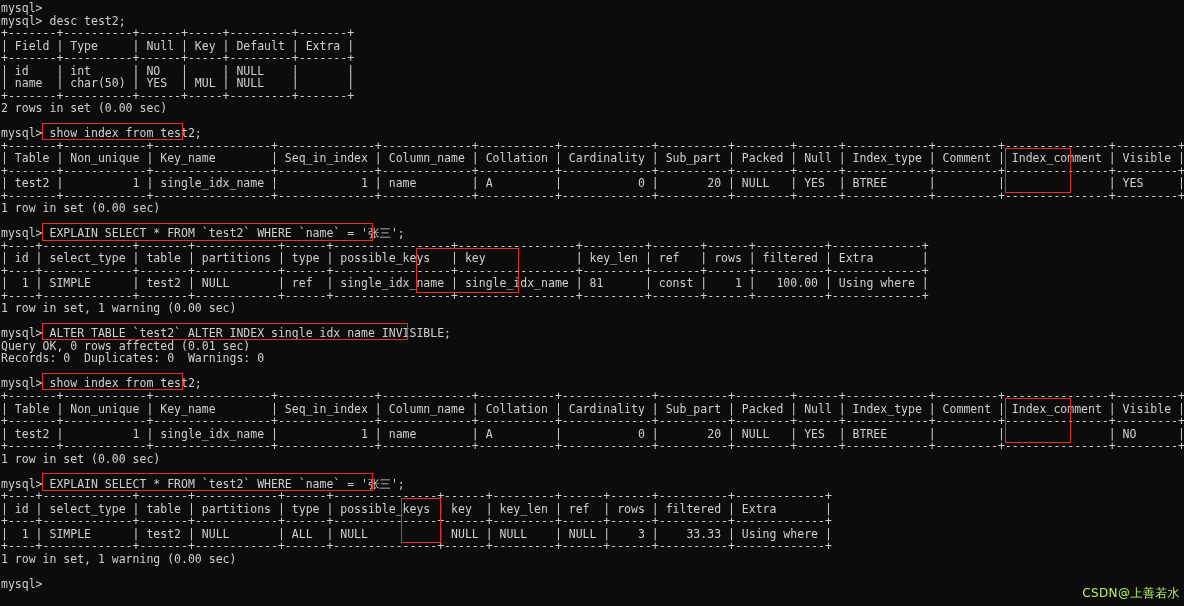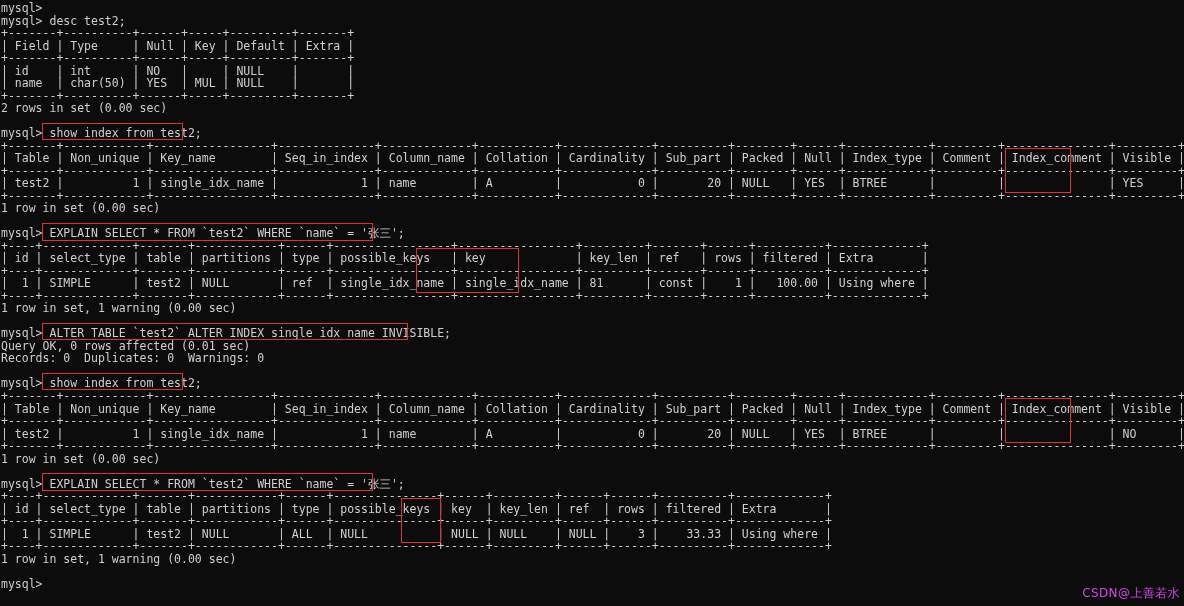--- a/index.html
+++ b/index.html
@@ -40,21 +40,21 @@
     box-sizing: border-box;
     pointer-events: none;
     background: transparent;
   }
   .watermark {
     position: absolute;
     right: 10px;
     bottom: 6px;
     font-family: "DejaVu Sans", "Liberation Sans", sans-serif;
     font-size: 12px;
-    color: #d946ef;
+    color: #bef264;
     letter-spacing: 0.4px;
   }
 </style>
 </head>
 <body>
 
 <div id="terminal">
   <div id="screen"><div class="line">mysql&gt;</div><div class="line">mysql&gt; desc test2;</div><div class="line">+-------+----------+------+-----+---------+-------+</div><div class="line">| Field | Type     | Null | Key | Default | Extra |</div><div class="line">+-------+----------+------+-----+---------+-------+</div><div class="line">| id    | int      | NO   |     | NULL    |       |</div><div class="line">| name  | char(50) | YES  | MUL | NULL    |       |</div><div class="line">+-------+----------+------+-----+---------+-------+</div><div class="line">2 rows in set (0.00 sec)</div><div class="line"></div><div class="line">mysql&gt; show index from test2;</div><div class="line">+-------+------------+-----------------+--------------+-------------+-----------+-------------+----------+--------+------+------------+---------+---------------+---------+------------+</div><div class="line">| Table | Non_unique | Key_name        | Seq_in_index | Column_name | Collation | Cardinality | Sub_part | Packed | Null | Index_type | Comment | Index_comment | Visible | Expression |</div><div class="line">+-------+------------+-----------------+--------------+-------------+-----------+-------------+----------+--------+------+------------+---------+---------------+---------+------------+</div><div class="line">| test2 |          1 | single_idx_name |            1 | name        | A         |           0 |       20 | NULL   | YES  | BTREE      |         |               | YES     | NULL       |</div><div class="line">+-------+------------+-----------------+--------------+-------------+-----------+-------------+----------+--------+------+------------+---------+---------------+---------+------------+</div><div class="line">1 row in set (0.00 sec)</div><div class="line"></div><div class="line">mysql&gt; EXPLAIN SELECT * FROM `test2` WHERE `name` = '张三';</div><div class="line">+----+-------------+-------+------------+------+-----------------+-----------------+---------+-------+------+----------+-------------+</div><div class="line">| id | select_type | table | partitions | type | possible_keys   | key             | key_len | ref   | rows | filtered | Extra       |</div><div class="line">+----+-------------+-------+------------+------+-----------------+-----------------+---------+-------+------+----------+-------------+</div><div class="line">|  1 | SIMPLE      | test2 | NULL       | ref  | single_idx_name | single_idx_name | 81      | const |    1 |   100.00 | Using where |</div><div class="line">+----+-------------+-------+------------+------+-----------------+-----------------+---------+-------+------+----------+-------------+</div><div class="line">1 row in set, 1 warning (0.00 sec)</div><div class="line"></div><div class="line">mysql&gt; ALTER TABLE `test2` ALTER INDEX single_idx_name INVISIBLE;</div><div class="line">Query OK, 0 rows affected (0.01 sec)</div><div class="line">Records: 0  Duplicates: 0  Warnings: 0</div><div class="line"></div><div class="line">mysql&gt; show index from test2;</div><div class="line">+-------+------------+-----------------+--------------+-------------+-----------+-------------+----------+--------+------+------------+---------+---------------+---------+------------+</div><div class="line">| Table | Non_unique | Key_name        | Seq_in_index | Column_name | Collation | Cardinality | Sub_part | Packed | Null | Index_type | Comment | Index_comment | Visible | Expression |</div><div class="line">+-------+------------+-----------------+--------------+-------------+-----------+-------------+----------+--------+------+------------+---------+---------------+---------+------------+</div><div class="line">| test2 |          1 | single_idx_name |            1 | name        | A         |           0 |       20 | NULL   | YES  | BTREE      |         |               | NO      | NULL       |</div><div class="line">+-------+------------+-----------------+--------------+-------------+-----------+-------------+----------+--------+------+------------+---------+---------------+---------+------------+</div><div class="line">1 row in set (0.00 sec)</div><div class="line"></div><div class="line">mysql&gt; EXPLAIN SELECT * FROM `test2` WHERE `name` = '张三';</div><div class="line">+----+-------------+-------+------------+------+---------------+------+---------+------+------+----------+-------------+</div><div class="line">| id | select_type | table | partitions | type | possible_keys | key  | key_len | ref  | rows | filtered | Extra       |</div><div class="line">+----+-------------+-------+------------+------+---------------+------+---------+------+------+----------+-------------+</div><div class="line">|  1 | SIMPLE      | test2 | NULL       | ALL  | NULL          | NULL | NULL    | NULL |    3 |    33.33 | Using where |</div><div class="line">+----+-------------+-------+------------+------+---------------+------+---------+------+------+----------+-------------+</div><div class="line">1 row in set, 1 warning (0.00 sec)</div><div class="line"></div><div class="line">mysql&gt;</div></div>
   <div id="highlight-layer">
       <div class="hl" style="left: 42px; top: 123px; width: 141px; height: 17px; border-color: rgb(224, 48, 48);"></div>

